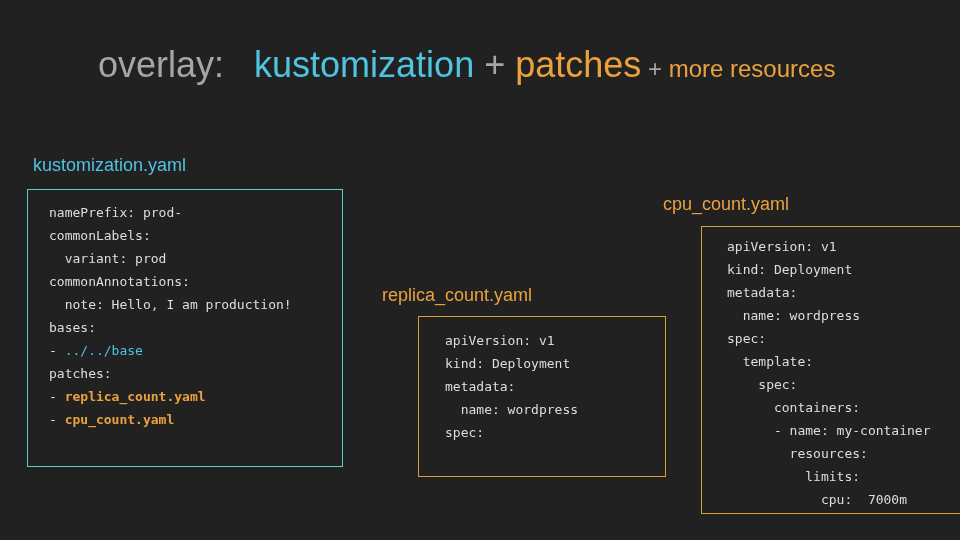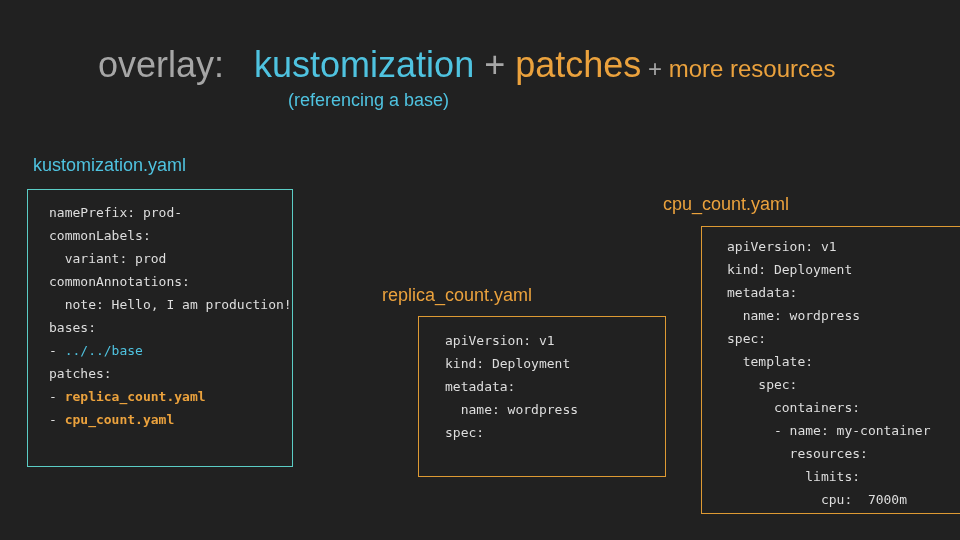--- a/index.html
+++ b/index.html
@@ -47,21 +47,21 @@
     border: 1.5px solid;
     font-family: "DejaVu Sans Mono", monospace;
     font-size: 13px;
     line-height: 23px;
     color: var(--code_text);
     white-space: pre;
   }
   .code-box.cyan-border   { border-color: var(--cyan_border); }
   .code-box.orange-border { border-color: var(--orange_border); margin-left: 48px; }
   #box-kustomization {
-    left: 27px; top: 189px; width: 266px; height: 278px;
+    left: 27px; top: 189px; width: 316px; height: 278px;
     padding: 11px 5px 0 21px;
   }
   #box-replica {
     left: 370px; top: 316px; width: 248px; height: 161px;
     padding: 12px 0 0 26px;
   }
   #box-cpu {
     left: 653px; top: 226px; width: 265px; height: 288px;
     padding: 8px 0 0 25px;
   }
@@ -71,21 +71,20 @@
   .code-line span.tok-cyan   { color: var(--cyan);   font-weight: normal; }
   .code-line span.tok-orange { color: var(--orange); font-weight: bold; }
 </style>
 </head>
 <body>
 
 <div class="slide">
 
   <div class="title"><span class="seg large gray">overlay:   </span><span class="seg large cyan">kustomization</span><span class="seg large gray"> + </span><span class="seg large orange">patches</span><span class="seg small gray"> + </span><span class="seg small orange">more resources</span></div>
 
-  <div class="subtitle">(referencing a base)</div>
 
   <div class="file-label cyan" id="label-kustomization">kustomization.yaml</div>
   <div class="code-box cyan-border" id="box-kustomization"><div class="code-line"><span>namePrefix: prod-</span></div><div class="code-line"><span>commonLabels:</span></div><div class="code-line"><span>  variant: prod</span></div><div class="code-line"><span>commonAnnotations:</span></div><div class="code-line"><span>  note: Hello, I am production!</span></div><div class="code-line"><span>bases:</span></div><div class="code-line"><span>- </span><span class="tok-cyan">../../base</span></div><div class="code-line"><span>patches:</span></div><div class="code-line"><span>- </span><span class="tok-orange">replica_count.yaml</span></div><div class="code-line"><span>- </span><span class="tok-orange">cpu_count.yaml</span></div></div>
 
   <div class="file-label orange" id="label-replica">replica_count.yaml</div>
   <div class="code-box orange-border" id="box-replica"><div class="code-line"><span>apiVersion: v1</span></div><div class="code-line"><span>kind: Deployment</span></div><div class="code-line"><span>metadata:</span></div><div class="code-line"><span>  name: wordpress</span></div><div class="code-line"><span>spec:</span></div></div>
 
   <div class="file-label orange" id="label-cpu">cpu_count.yaml</div>
   <div class="code-box orange-border" id="box-cpu"><div class="code-line"><span>apiVersion: v1</span></div><div class="code-line"><span>kind: Deployment</span></div><div class="code-line"><span>metadata:</span></div><div class="code-line"><span>  name: wordpress</span></div><div class="code-line"><span>spec:</span></div><div class="code-line"><span>  template:</span></div><div class="code-line"><span>    spec:</span></div><div class="code-line"><span>      containers:</span></div><div class="code-line"><span>      - name: my-container</span></div><div class="code-line"><span>        resources:</span></div><div class="code-line"><span>          limits:</span></div><div class="code-line"><span>            cpu:  7000m</span></div></div>
 

